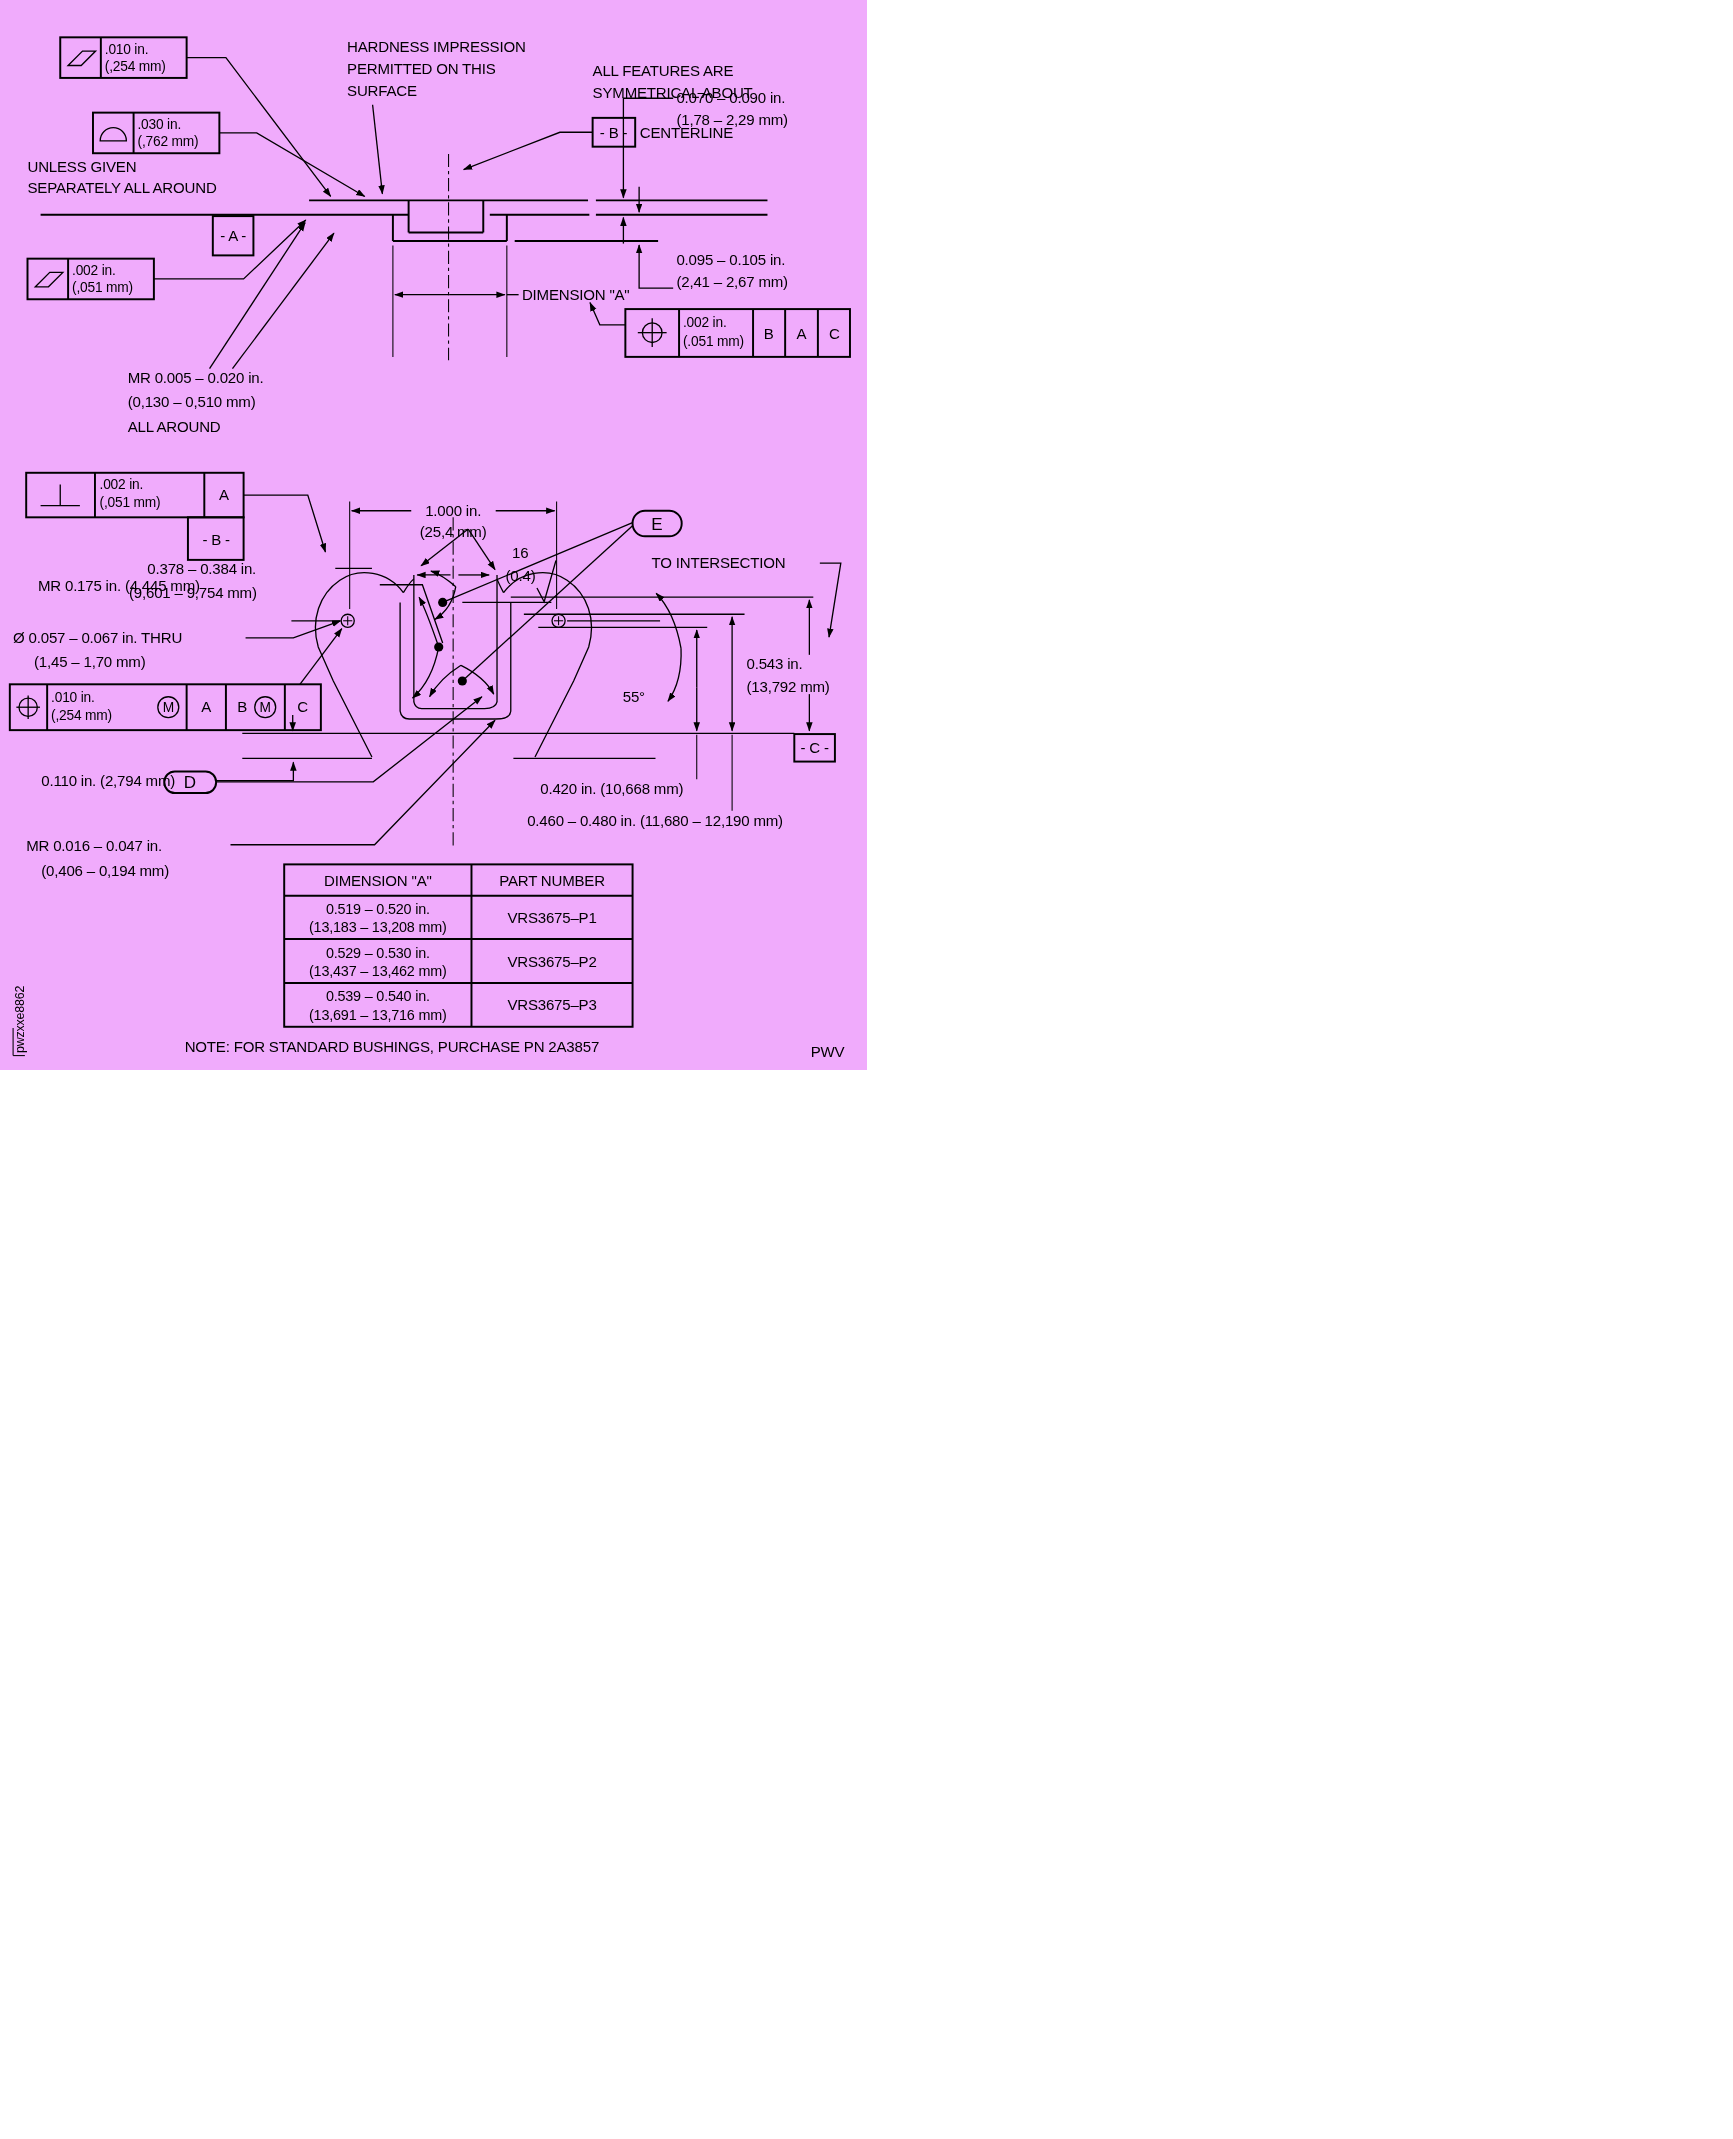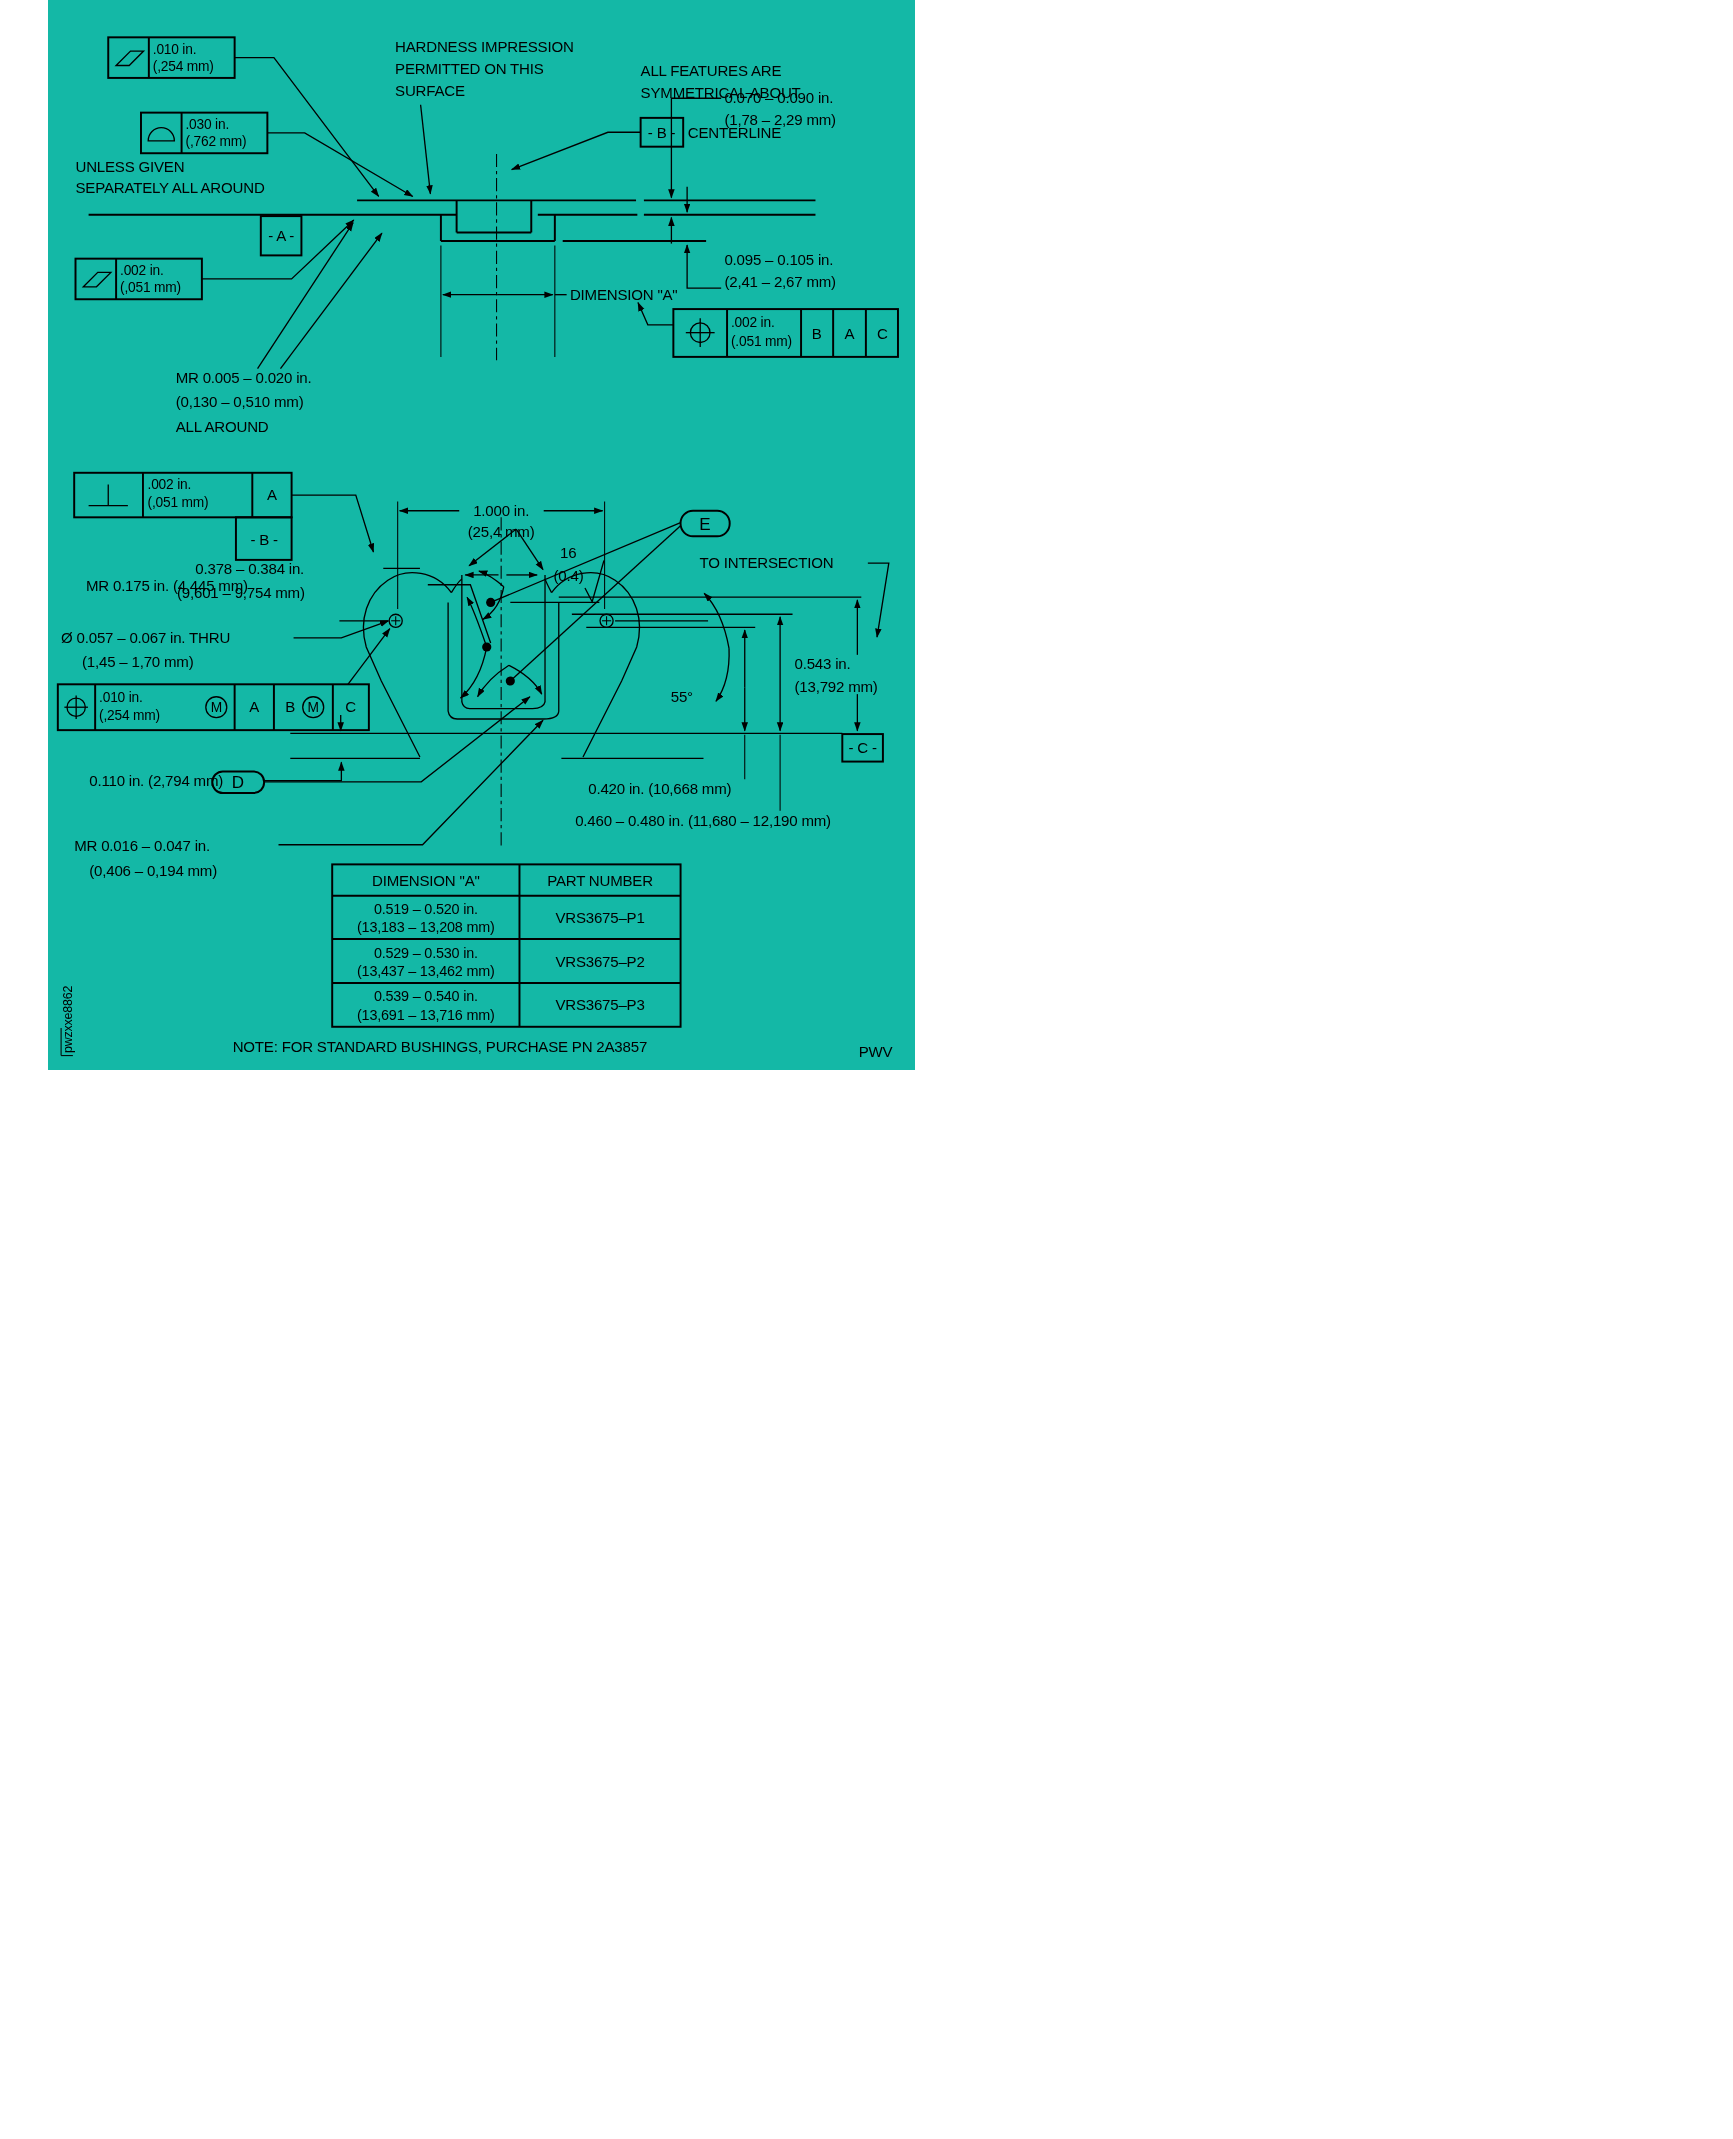--- a/index.html
+++ b/index.html
@@ -1,16 +1,16 @@
 <!DOCTYPE html>
 <html style="font-size:10.5px"><head>
 <meta charset="utf-8">
 <style>
   html,body{margin:0;padding:0;background:#fff;}
-  #sheet{position:relative;width:867px;height:1070px;background:#14b8a6;margin-left:48px;}
+  #sheet{position:relative;width:867px;height:1070px;background:#f0abfc;}
   svg{position:absolute;left:0;top:0;}
   text{fill:#000;font-family:"Liberation Sans","DejaVu Sans",sans-serif;letter-spacing:-0.3px;}
   .t{font-size:23px;}
   .ts{font-size:21px;}
   .tb{font-size:26px;}
   .tt{font-size:22px;}
   .mid{text-anchor:middle;}
   .ln{stroke:#000;fill:none;stroke-width:2;}
   .lh{stroke:#000;fill:none;stroke-width:3;}
   .lt{stroke:#000;fill:none;stroke-width:1.6;}

